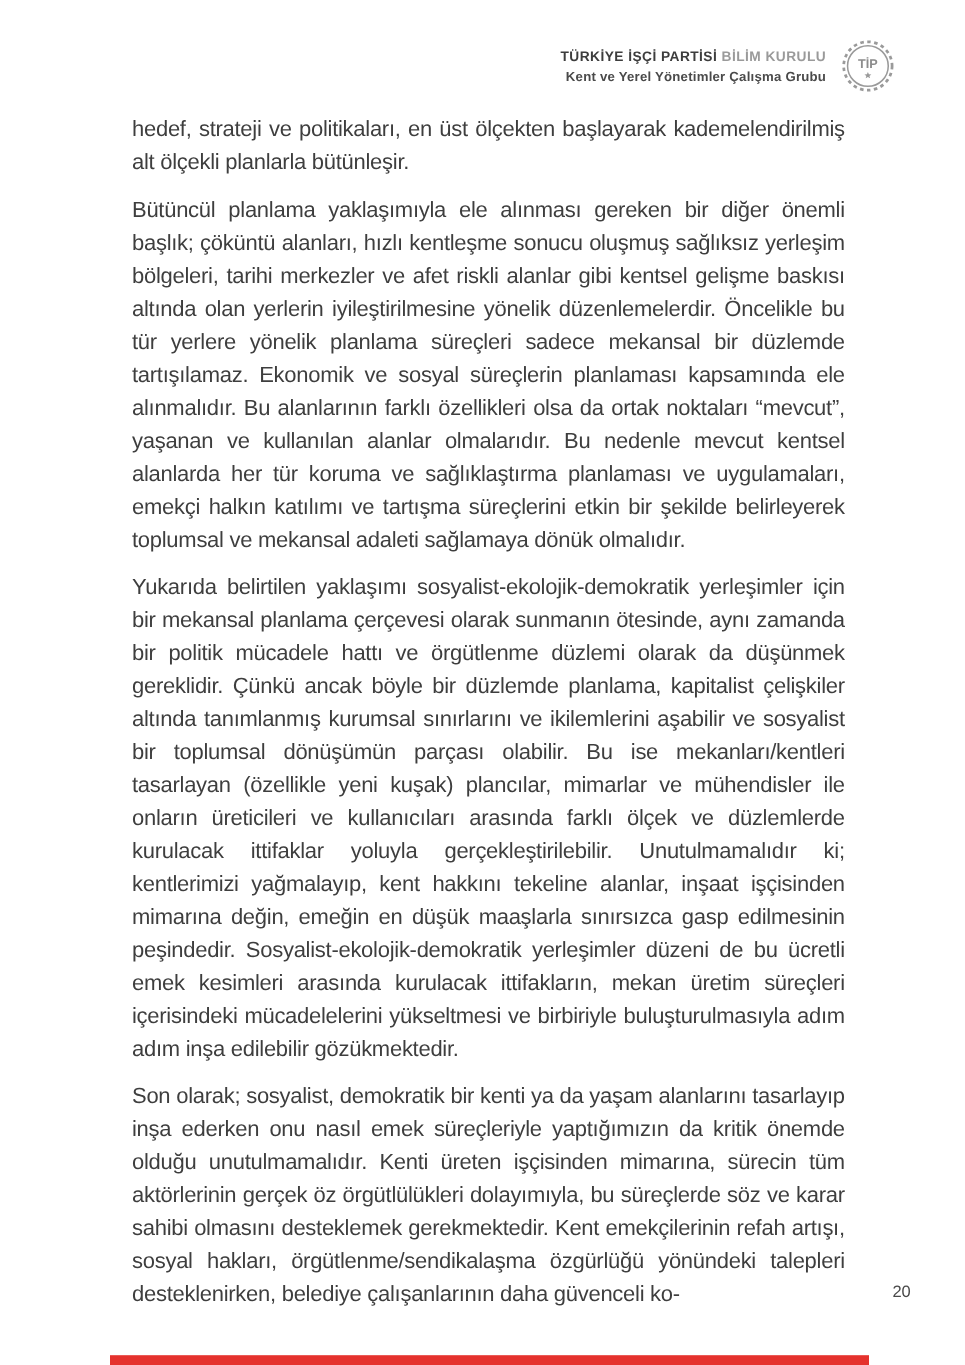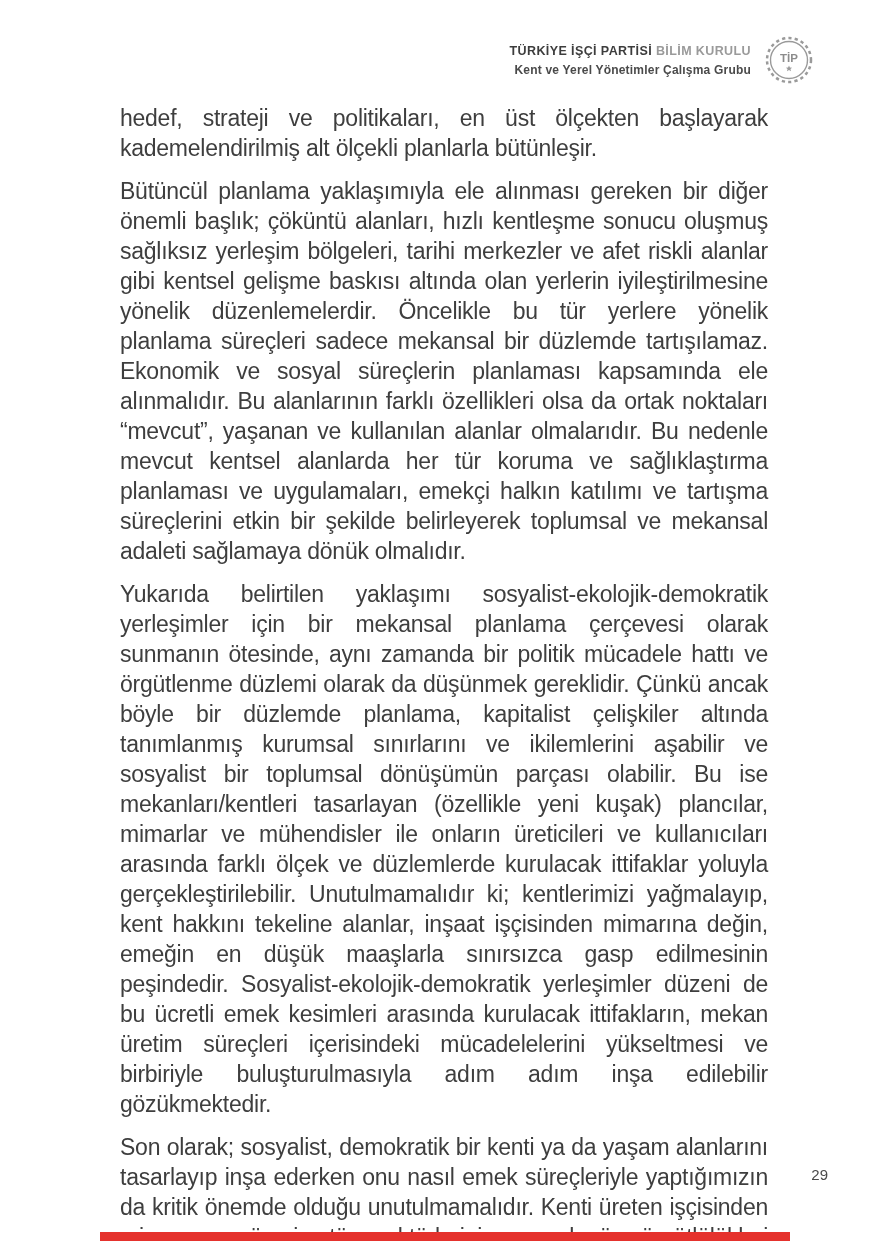--- a/index.html
+++ b/index.html
@@ -47,21 +47,21 @@
   .logo svg { width: 100%; height: 100%; display: block; }
 
   
   .body-text {
     position: absolute;
     left: 120px;
     top: 103px;
     width: 648px;
   }
   .body-text p {
-    font-size: 23px;
+    font-size: 20px;
     line-height: 30px;
     letter-spacing: -0.25px;
     text-align: justify;
     color: #3e3e3e;
     margin: 0 0 13px 0;
     hyphens: auto;
     -webkit-hyphens: auto;
   }
 
   
@@ -105,17 +105,17 @@
     </div>
   </header>
 
   <main class="body-text">
     <p>hedef, strateji ve politikaları, en üst ölçekten başlayarak kademelendirilmiş alt ölçekli planlarla bütünleşir.</p>
     <p>Bütüncül planlama yaklaşımıyla ele alınması gereken bir diğer önemli başlık; çöküntü alanları, hızlı kentleşme sonucu oluşmuş sağlıksız yerleşim bölgeleri, tarihi merkezler ve afet riskli alanlar gibi kentsel gelişme baskısı altında olan yerlerin iyileştirilmesine yönelik düzenlemelerdir. Öncelikle bu tür yerlere yönelik planlama süreçleri sadece mekansal bir düzlemde tartışılamaz. Ekonomik ve sosyal süreçlerin planlaması kapsamında ele alınmalıdır. Bu alanlarının farklı özellikleri olsa da ortak noktaları “mevcut”, yaşanan ve kullanılan alanlar olmalarıdır. Bu nedenle mevcut kentsel alanlarda her tür koruma ve sağlıklaştırma planlaması ve uygulamaları, emekçi halkın katılımı ve tartışma süreçlerini etkin bir şekilde belirleyerek toplumsal ve mekansal adaleti sağlamaya dönük olmalıdır.</p>
     <p>Yukarıda belirtilen yaklaşımı sosyalist-ekolojik-demokratik yerleşimler için bir mekansal planlama çerçevesi olarak sunmanın ötesinde, aynı zamanda bir politik mücadele hattı ve örgütlenme düzlemi olarak da düşünmek gereklidir. Çünkü ancak böyle bir düzlemde planlama, kapitalist çelişkiler altında tanımlanmış kurumsal sınırlarını ve ikilemlerini aşabilir ve sosyalist bir toplumsal dönüşümün parçası olabilir. Bu ise mekanları/kentleri tasarlayan (özellikle yeni kuşak) plancılar, mimarlar ve mühendisler ile onların üreticileri ve kullanıcıları arasında farklı ölçek ve düzlemlerde kurulacak ittifaklar yoluyla gerçekleştirilebilir. Unutulmamalıdır ki; kentlerimizi yağmalayıp, kent hakkını tekeline alanlar, inşaat işçisinden mimarına değin, emeğin en düşük maaşlarla sınırsızca gasp edilmesinin peşindedir. Sosyalist-ekolojik-demokratik yerleşimler düzeni de bu ücretli emek kesimleri arasında kurulacak ittifakların, mekan üretim süreçleri içerisindeki mücadelelerini yükseltmesi ve birbiriyle buluşturulmasıyla adım adım inşa edilebilir gözükmektedir.</p>
     <p>Son olarak; sosyalist, demokratik bir kenti ya da yaşam alanlarını tasarlayıp inşa ederken onu nasıl emek süreçleriyle yaptığımızın da kritik önemde olduğu unutulmamalıdır. Kenti üreten işçisinden mimarına, sürecin tüm aktörlerinin gerçek öz örgütlülükleri dolayımıyla, bu süreçlerde söz ve karar sahibi olmasını desteklemek gerekmektedir. Kent emekçilerinin refah artışı, sosyal hakları, örgütlenme/sendikalaşma özgürlüğü yönündeki talepleri desteklenirken, belediye çalışanlarının daha güvenceli ko-</p>
   </main>
 
-  <div class="page-number">29</div>
+  <div class="page-number">20</div>
 
   <div class="accent-bar"></div>
 
 </div>
 
 </body></html>

